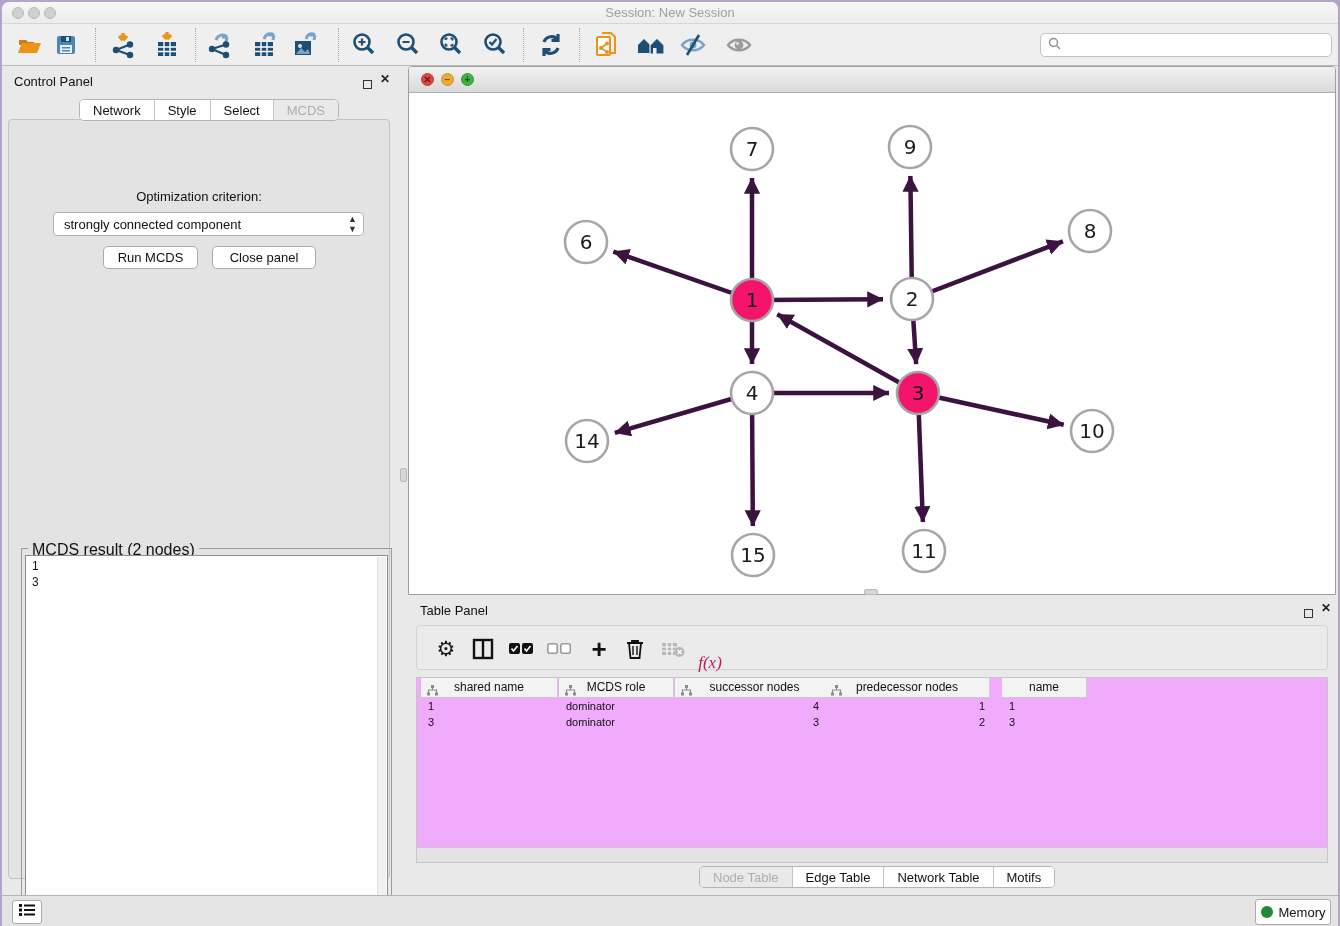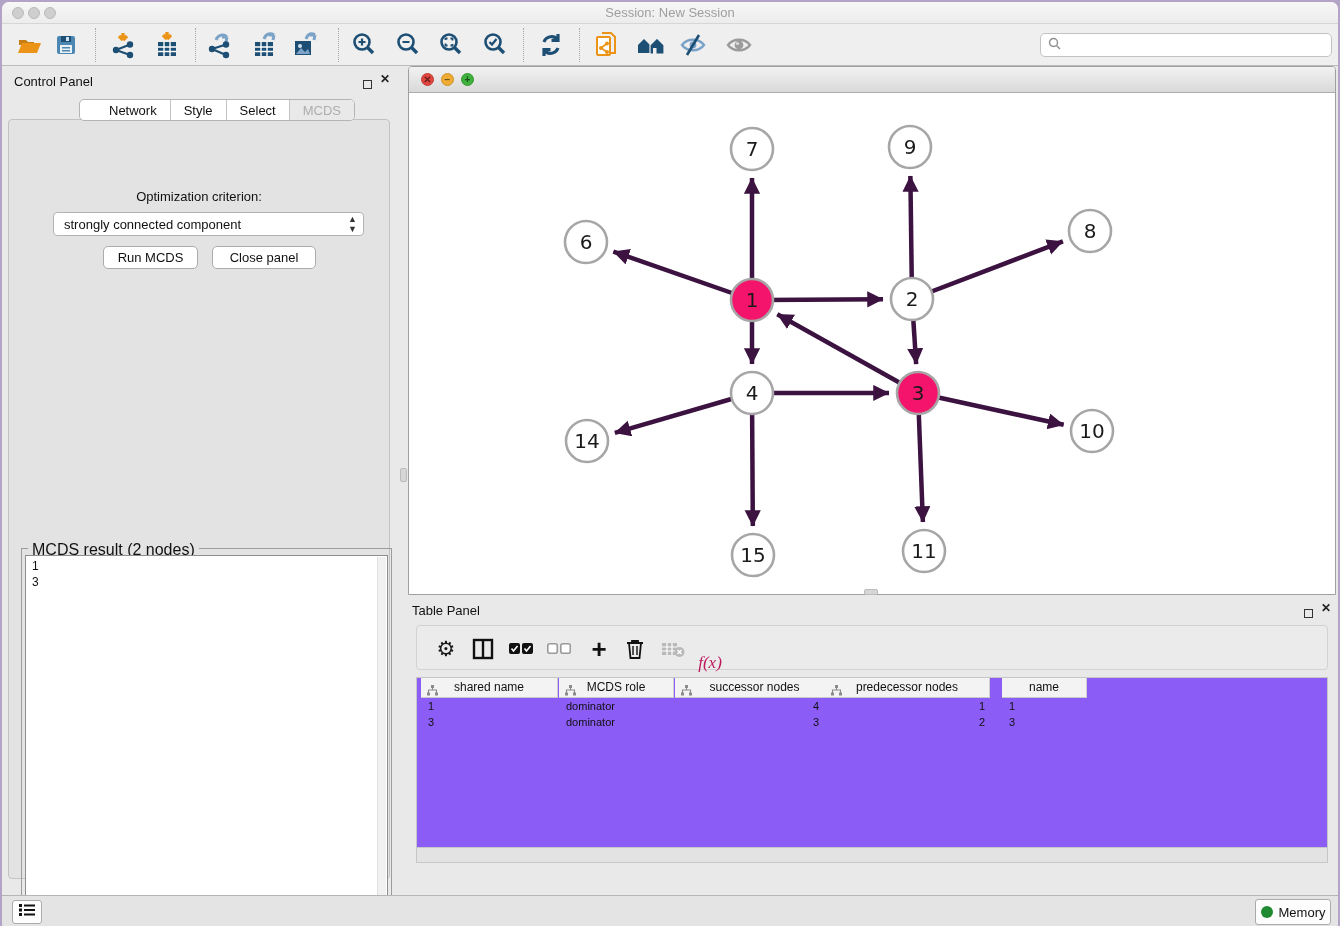--- a/index.html
+++ b/index.html
@@ -32,21 +32,21 @@
   
   .panel-head-btn { font-size:12px; color:#222; font-weight:bold; cursor:default; }
   .float-glyph { display:inline-block; width:9px; height:9px; border:1.5px solid #333; }
 
   
   .control-panel { position:absolute; left:0; top:64px; width:394px; height:829px; }
   .cp-title { position:absolute; left:12px; top:8px; font-size:13px; color:#111; }
   .cp-float { position:absolute; left:361px; top:9px; }
   .cp-close { position:absolute; left:378px; top:6px; }
   .seg-tabs { position:absolute; display:inline-flex; border:1px solid #b4b4b4;
-    border-radius:5px; overflow:hidden; background:#fff; height:22px; z-index:3;padding-left:16px; }
+    border-radius:5px; overflow:hidden; background:#fff; height:22px; z-index:3; }
   .seg-tab { padding:3px 13px 0 13px; font-size:13px; color:#111; background:#fff;
     border-right:1px solid #c4c4c4; height:22px; }
   .seg-tab:last-child { border-right:none; }
   .seg-tab.active { background:#e9e9e9; color:#adadad;text-align:center; }
   .cp-tabs { left:77px; top:33px; }
   .cp-body { position:absolute; left:6px; top:53px; width:382px; height:760px;
     background:#e3e3e3; border:1px solid #c2c2c2; border-radius:4px; }
   .opt-label { position:absolute; left:0; top:69px; width:100%; text-align:center;
     font-size:13px; color:#111; }
   .dropdown { position:absolute; left:44px; top:92px; width:311px; height:24px;
@@ -82,29 +82,29 @@
   .nt-min   { left:32px; background:#efac33; border:1px solid #cf922a; }
   .nt-zoom  { left:52px; background:#3fb13d; border:1px solid #36962f; }
   .net-canvas { position:absolute; left:0; top:26px; width:926px; height:502px; background:#fff; }
   .split-handle-v { position:absolute; left:398px; top:466px; width:7px; height:14px;
     background:#d6d6d6; border:1px solid #bbb; border-radius:2px; }
   .split-handle-h { position:absolute; left:862px; top:587px; width:14px; height:6px;
     background:#d6d6d6; border:1px solid #bbb; border-radius:2px; }
 
   
   .table-panel { position:absolute; left:406px; top:595px; width:928px; height:293px; }
-  .tp-title { position:absolute; left:4px; top:6px; font-size:13px; color:#111; }
+  .tp-title { position:absolute; left:12px; top:6px; font-size:13px; color:#111; }
   .tp-float { position:absolute; left:896px; top:7px; }
   .tp-close { position:absolute; left:913px; top:4px; }
   .tp-toolbar { position:absolute; left:8px; top:28px; width:912px; height:45px;
     background:#ebebeb; border:1px solid #d2d2d2; border-radius:4px; }
   .tp-icon { position:absolute; top:9px; width:28px; height:28px; display:flex;
     align-items:center; justify-content:center; }
   .tbl-frame { position:absolute; left:8px; top:80px; width:912px; height:170px;
-    background:#8b5cf6; border:1px solid #c6c6c6; border-bottom:none; overflow:hidden; }
+    background:#f0abfc; border:1px solid #c6c6c6; border-bottom:none; overflow:hidden; }
   .tbl-header { position:absolute; left:0; top:0; height:20px; }
   .th-cell { position:absolute; top:0; height:20px; background:#f3f3f3;
     border-right:1px solid #cfcfcf; border-bottom:1px solid #c9c9c9;
     font-size:12px; color:#111; text-align:center; line-height:19px; }
   .th-icon { position:absolute; left:6px; top:5px; }
   .tbl-row { position:absolute; left:0; height:16px; width:912px; }
   .td-cell { position:absolute; top:0; height:16px; font-size:11px; color:#111; line-height:15px; }
   .tbl-scrollstrip { position:absolute; left:8px; top:250px; width:912px; height:16px;
     background:#e3e3e3; border:1px solid #c6c6c6; }
   .tp-tabs { left:291px; top:269px; }
@@ -450,20 +450,26 @@
           <div class="tbl-row" style="top: 37px;">
             <div class="td-cell" style="left: 4px; width: 137px; text-align: left; padding: 0px 0px 0px 7px;">3</div>
             <div class="td-cell" style="left: 142px; width: 115px; text-align: left; padding: 0px 0px 0px 7px;">dominator</div>
             <div class="td-cell" style="left: 258px; width: 160px; text-align: right; padding: 0px 16px 0px 0px;">3</div>
             <div class="td-cell" style="left: 419px; width: 165px; text-align: right; padding: 0px 16px 0px 0px;">2</div>
             <div class="td-cell" style="left: 585px; width: 85px; text-align: left; padding: 0px 0px 0px 7px;">3</div>
           </div>
         </div>
     </div>
     <div class="tbl-scrollstrip"></div>
+    <div class="seg-tabs tp-tabs" id="tp-tabs">
+        <span class="seg-tab active">Node Table</span>
+        <span class="seg-tab">Edge Table</span>
+        <span class="seg-tab">Network Table</span>
+        <span class="seg-tab">Motifs</span>
+      </div>
   </div>
 
   <div class="statusbar">
     <div class="list-btn">
       <span>
         <svg width="16" height="14" viewBox="0 0 16 14">
             <rect x="0" y="1" width="3" height="3" fill="#111"></rect>
             <rect x="5" y="1.5" width="11" height="2" fill="#111"></rect>
             <rect x="0" y="5.5" width="3" height="3" fill="#111"></rect>
             <rect x="5" y="6" width="11" height="2" fill="#111"></rect>

